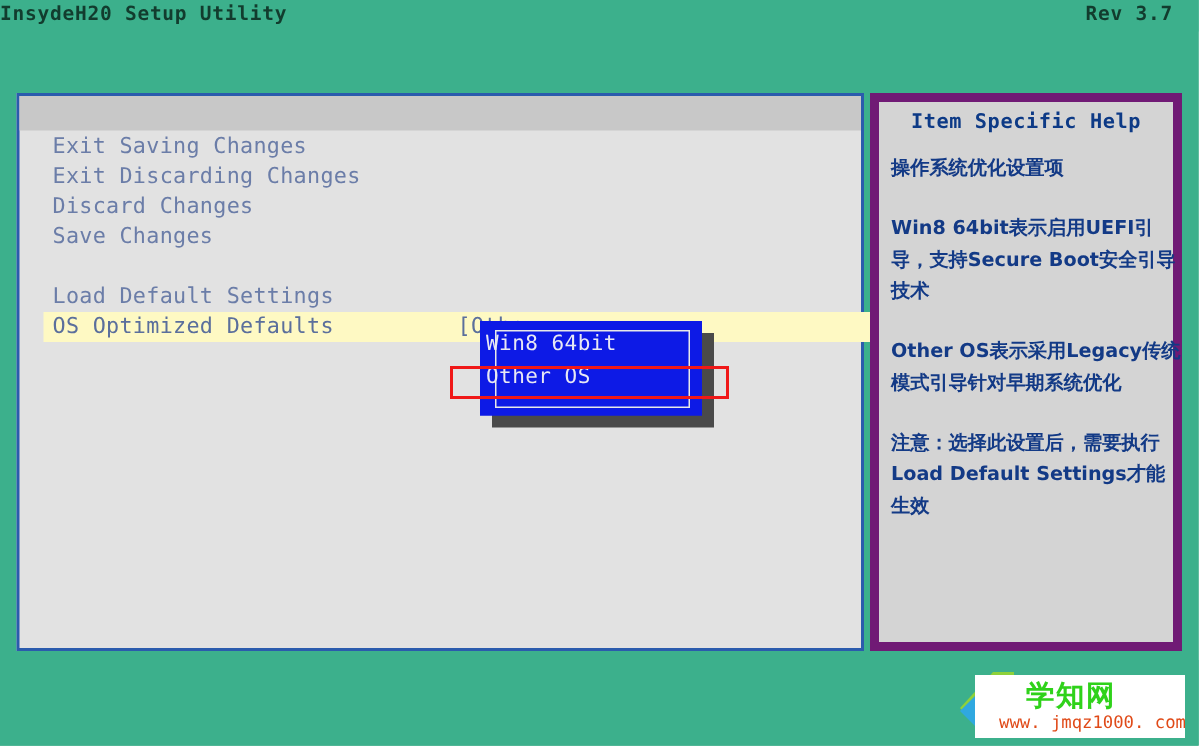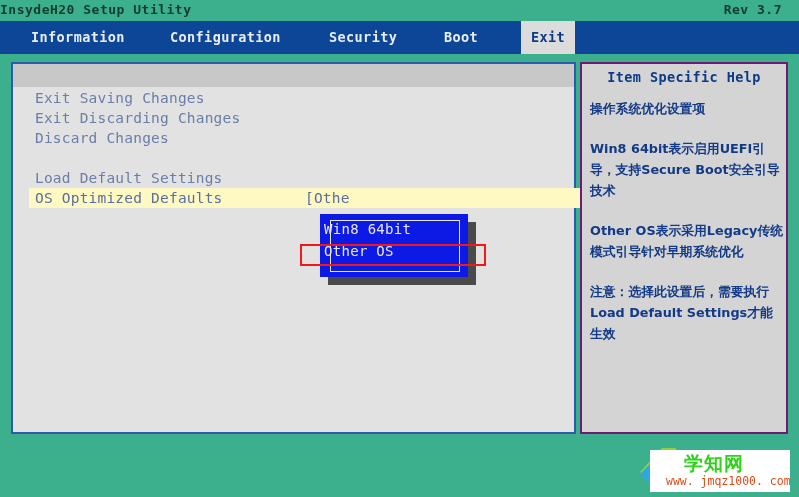--- a/index.html
+++ b/index.html
@@ -149,21 +149,21 @@
     border: 2px solid #f01818;
     background: transparent;
   }
 
   
   .help-panel {
     position: absolute;
     left: 580px; top: 62px;
     width: 208px; height: 372px;
     background: #d4d4d4;
-    border: 2px solid #701a75;
+    border: 6px solid #701a75;
   }
   .help-title {
     position: absolute;
     left: 0; top: 0;
     width: 100%; height: 27px;
     line-height: 27px;
     text-align: center;
     font-size: 13.5px;
     font-weight: bold;
     color: #0d3a86;
@@ -226,39 +226,35 @@
 </head>
 <body>
 
 <div id="screen">
 
   <div class="titlebar">
     <div class="title">InsydeH20 Setup Utility</div>
     <div class="rev">Rev 3.7</div>
   </div>
 
-  <div class="menubar">
-    <div class="menu-item" style="left:21px;">Information</div>
-    <div class="menu-item" style="left:160px;">Configuration</div>
-    <div class="menu-item" style="left:319px;">Security</div>
-    <div class="menu-item" style="left:434px;">Boot</div>
-    <div class="menu-item active" style="left:521px;">Exit</div>
-  </div>
 
   <div class="content-panel">
     <div class="content-topstrip"></div>
     <div class="opt-list">
       <div class="opt-row">
         <span>Exit Saving Changes</span>
       </div>
       <div class="opt-row">
         <span>Exit Discarding Changes</span>
       </div>
       <div class="opt-row">
         <span>Discard Changes</span>
+      </div>
+      <div class="opt-row">
+        <span>Save Changes</span>
       </div>
       <div class="opt-row spacer"></div>
       <div class="opt-row">
         <span>Load Default Settings</span>
       </div>
       <div class="opt-row selected">
         <span>OS Optimized Defaults</span>
         <span class="opt-value">[Othe</span>
       </div>
     </div>

